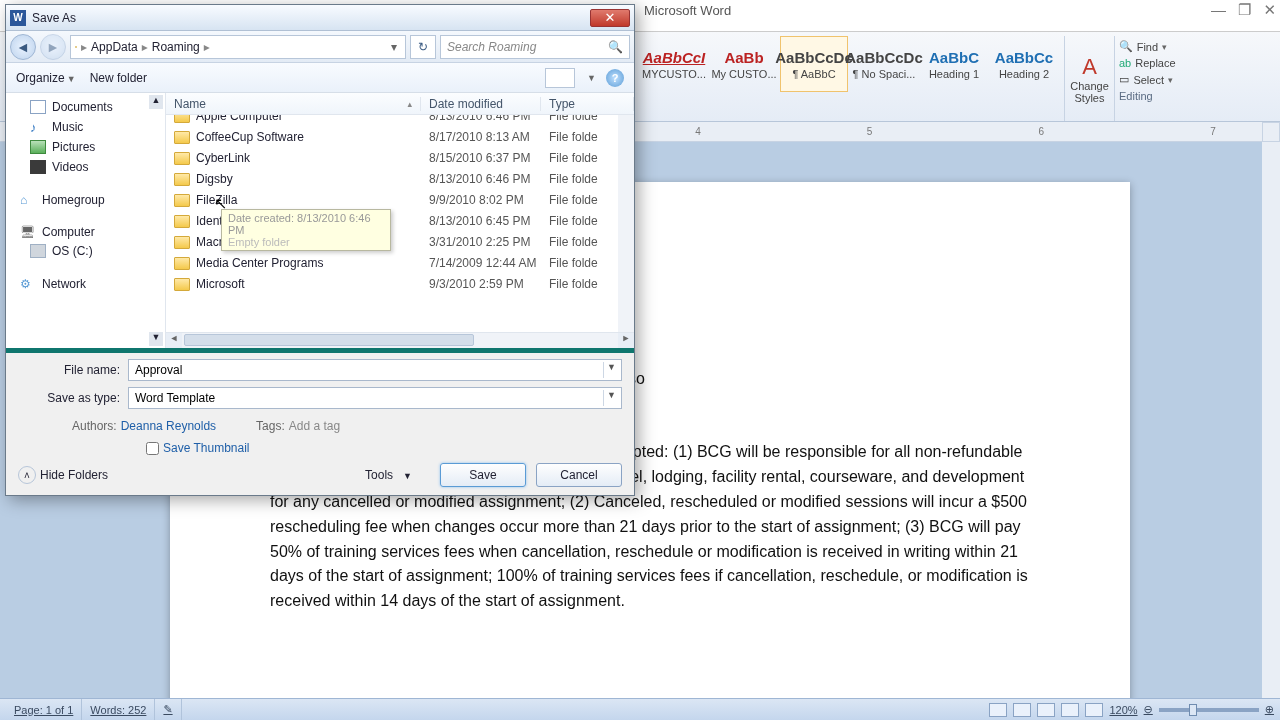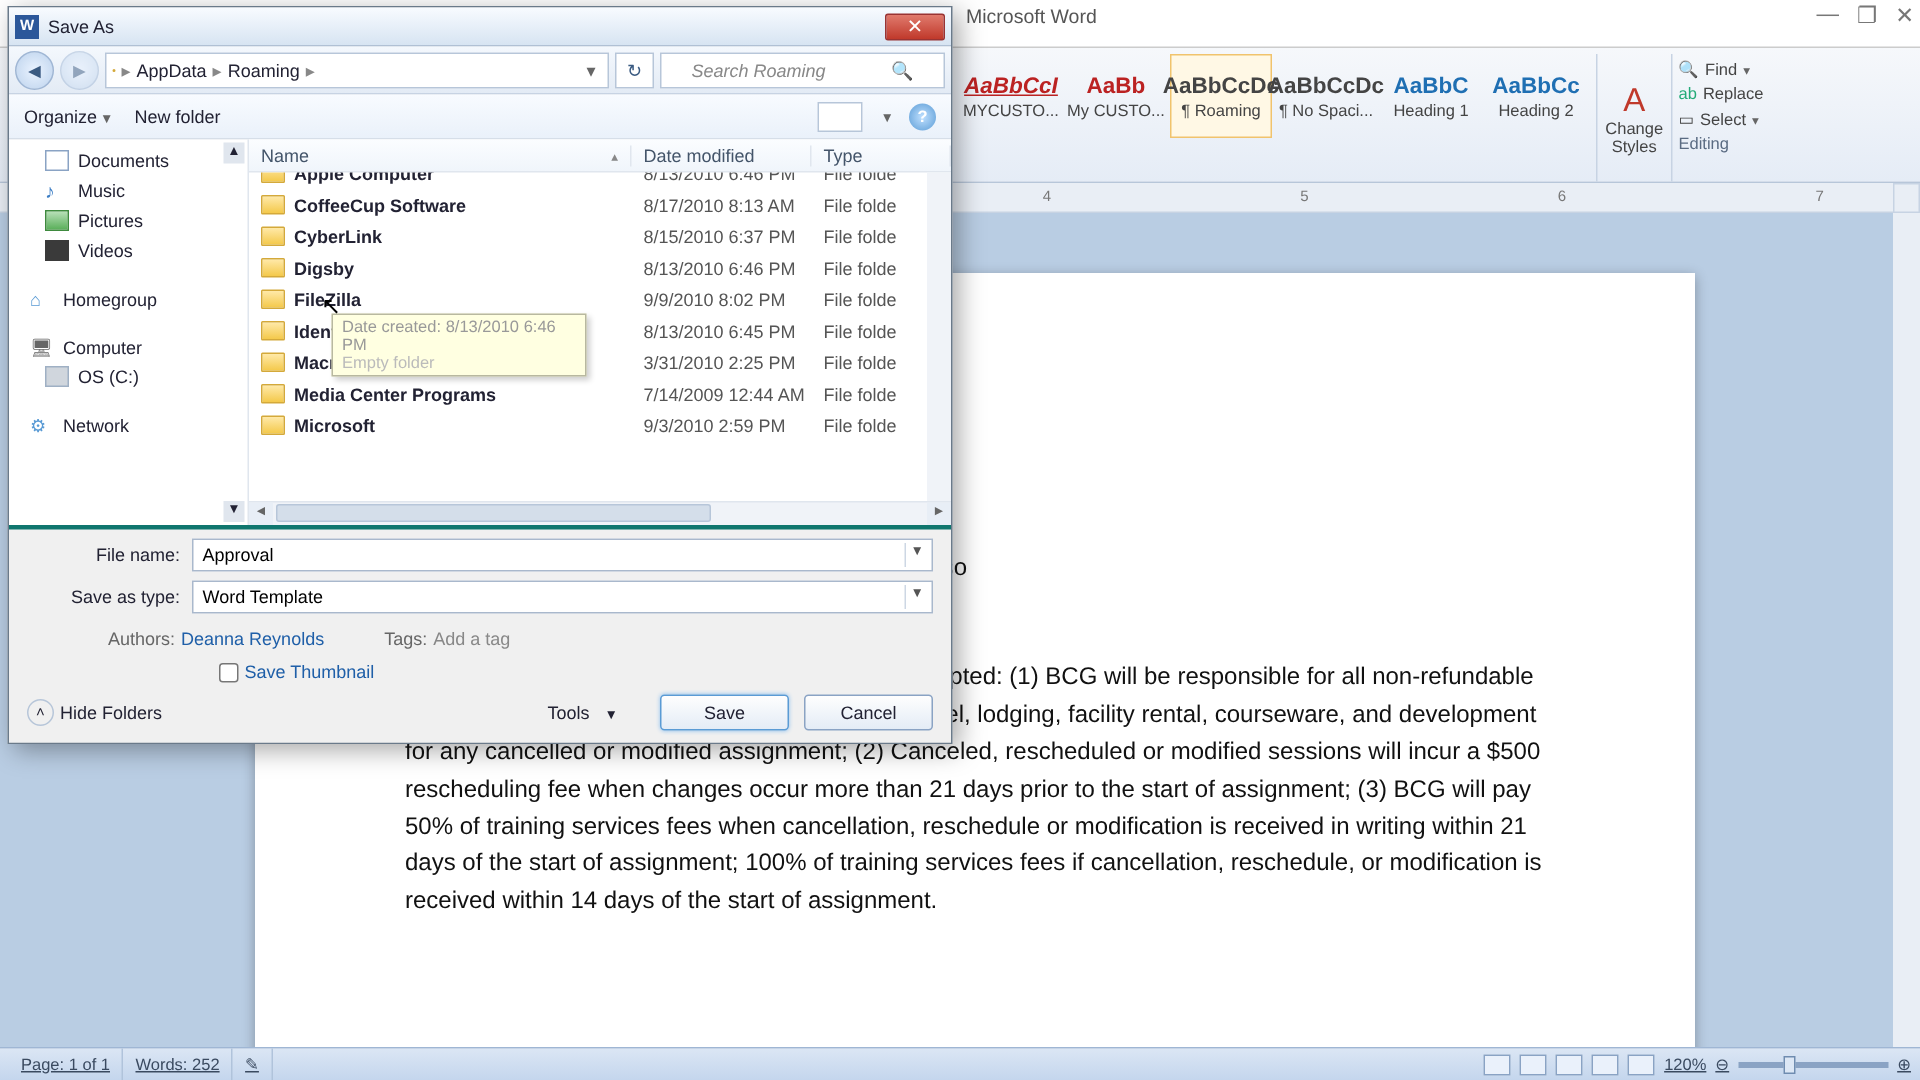--- a/index.html
+++ b/index.html
@@ -54,21 +54,21 @@
 .dlg-title .t { font-size: 12px; color: #223; }
 .dlg-title .close { margin-left: auto; width: 40px; height: 18px; background: linear-gradient(#e07a6d,#c0392b); border: 1px solid #933; color: #fff; display: flex; align-items: center; justify-content: center; font-size: 13px; border-radius: 2px; }
 
 .dlg-nav { height: 32px; display: flex; align-items: center; padding: 2px 4px; gap: 4px; background: linear-gradient(#f4f8fd,#e3ebf5); border-bottom: 1px solid #c7d3e3; }
 .navbtn { width: 26px; height: 26px; border-radius: 13px; background: radial-gradient(#eaf3ff,#bcd2ec); border: 1px solid #9fb6d4; display: flex; align-items: center; justify-content: center; color: #3b5b82; font-size: 14px; }
 .navbtn.dis { opacity: 0.5; }
 .breadcrumb { flex: 1; height: 24px; background: #fff; border: 1px solid #b7c6d9; display: flex; align-items: center; padding: 0 4px; font-size: 12px; color: #223; }
 .breadcrumb .sep { color: #888; padding: 0 4px; }
 .breadcrumb .drop { margin-left: auto; color: #666; padding: 0 4px; }
 .refresh { width: 26px; height: 24px; border: 1px solid #b7c6d9; background: #fff; display: flex; align-items: center; justify-content: center; color: #3b5b82; }
-.searchbox { width: 190px; height: 24px; border: 1px solid #b7c6d9; background: #fff; display: flex; align-items: center; padding: 0 20px; color: #888; font-style: italic; }
+.searchbox { width: 190px; height: 24px; border: 1px solid #b7c6d9; background: #fff; display: flex; align-items: center; padding: 0 6px; color: #888; font-style: italic; }
 .searchbox .mag { margin-left: auto; color: #666; font-style: normal; }
 
 .dlg-toolbar { height: 30px; display: flex; align-items: center; padding: 0 10px; gap: 14px; border-bottom: 1px solid #d6dee8; background: linear-gradient(#f8fbff,#eaf1fa); font-size: 12px; color: #223; }
 .dlg-toolbar .drop { font-size: 9px; color: #666; margin-left: 2px; }
 .dlg-toolbar .right { margin-left: auto; display: flex; align-items: center; gap: 10px; }
 .viewsbtn { width: 30px; height: 20px; border: 1px solid #b7c6d9; background: #fff; }
 .helpbtn { width: 18px; height: 18px; border-radius: 9px; background: radial-gradient(#bfe0ff,#5a9bd5); color: #fff; display: flex; align-items: center; justify-content: center; font-size: 11px; font-weight: bold; }
 
 .dlg-body { flex: 1; display: flex; min-height: 0; background: #fff; }
 .navpane { width: 160px; border-right: 1px solid #e0e6ee; padding: 4px 0; font-size: 12px; color: #223; overflow: hidden; position: relative; }
@@ -90,34 +90,34 @@
 
 .filelist { flex: 1; display: flex; flex-direction: column; position: relative; }
 .fl-header { display: flex; height: 22px; align-items: center; border-bottom: 1px solid #e0e6ee; font-size: 12px; color: #44556a; background: linear-gradient(#fbfdff,#f0f5fb); }
 .fl-header div { padding: 0 8px; border-right: 1px solid #e0e6ee; }
 .col-name { width: 255px; display: flex; align-items: center; }
 .col-name .sort { margin-left: auto; font-size: 9px; color: #888; }
 .col-date { width: 120px; }
 .col-type { flex: 1; }
 .fl-rows { flex: 1; overflow: hidden; position: relative; }
 .fl-row { display: flex; height: 21px; align-items: center; font-size: 12px; color: #223; }
-.fl-row .col-name { display: flex; align-items: flex-start; gap: 6px; padding-left: 8px; font-weight: bold; }
+.fl-row .col-name { display: flex; align-items: flex-end; gap: 6px; padding-left: 8px; }
 .fl-row .fico { width: 16px; height: 13px; background: linear-gradient(#ffe9a8,#f4c94b); border: 1px solid #d4a93a; border-radius: 1px; }
 .fl-row .col-date { padding-left: 8px; color: #555; }
 .fl-row .col-type { padding-left: 8px; color: #555; }
 .fl-hscroll { height: 16px; background: #f0f3f8; border-top: 1px solid #e0e6ee; position: relative; }
 .fl-hscroll .thumb { position: absolute; left: 18px; top: 1px; height: 12px; width: 290px; background: #d4deea; border: 1px solid #b7c6d9; border-radius: 2px; }
 .fl-hscroll .arr { position: absolute; top: 0; width: 16px; height: 15px; background: #e8eef6; text-align: center; font-size: 9px; color: #666; }
 .fl-hscroll .arr.l { left: 0; } .fl-hscroll .arr.r { right: 0; }
 .fl-vscroll { position: absolute; right: 0; top: 22px; bottom: 16px; width: 16px; background: #f0f3f8; }
 
 .tooltip { position: absolute; background: #ffffe1; border: 1px solid #b8b8a0; padding: 2px 6px; font-size: 11px; color: #444; box-shadow: 2px 2px 4px rgba(0,0,0,0.2); }
 .cursor { position: absolute; font-size: 16px; color: #000; pointer-events: none; }
 
-.dlg-bottom { padding: 6px 12px 8px 12px; background: #f0f0f0; border-top: 3px solid #0f766e; }
+.dlg-bottom { padding: 6px 12px 8px 12px; background: #f0f0f0; border-top: 5px solid #0f766e; }
 .field-row { display: flex; align-items: center; margin-bottom: 6px; }
 .field-row label { width: 110px; text-align: right; padding-right: 8px; font-size: 12px; color: #223; }
 .field-row .combo { flex: 1; height: 22px; background: #fff; border: 1px solid #a9b8cc; display: flex; align-items: center; padding: 0 6px; font-size: 12px; position: relative; }
 .field-row .combo .dd { position: absolute; right: 2px; top: 2px; width: 16px; height: 16px; border-left: 1px solid #cdd7e4; text-align: center; font-size: 9px; color: #555; }
 .meta-row { display: flex; gap: 40px; padding: 4px 0 4px 54px; font-size: 12px; }
 .meta-row .k { color: #666; margin-right: 4px; }
 .meta-row .v { color: #1f5fa8; }
 .meta-row .ph { color: #888; }
 .chk-row { padding: 4px 0 8px 128px; font-size: 12px; color: #1f5fa8; display: flex; align-items: center; gap: 4px; }
 .chk-row input { width: 13px; height: 13px; }
@@ -150,21 +150,21 @@
             <div class="style-item">
               <span class="style-prev red it">AaBbCcI</span>
               <span>MYCUSTO...</span>
             </div>
             <div class="style-item">
               <span class="style-prev red">AaBb</span>
               <span>My CUSTO...</span>
             </div>
             <div class="style-item sel">
               <span class="style-prev ">AaBbCcDc</span>
-              <span>¶ Roaming</span>
+              <span>¶ AaBbC</span>
             </div>
             <div class="style-item">
               <span class="style-prev ">AaBbCcDc</span>
               <span>¶ No Spaci...</span>
             </div>
             <div class="style-item">
               <span class="style-prev blue">AaBbC</span>
               <span>Heading 1</span>
             </div>
             <div class="style-item">

